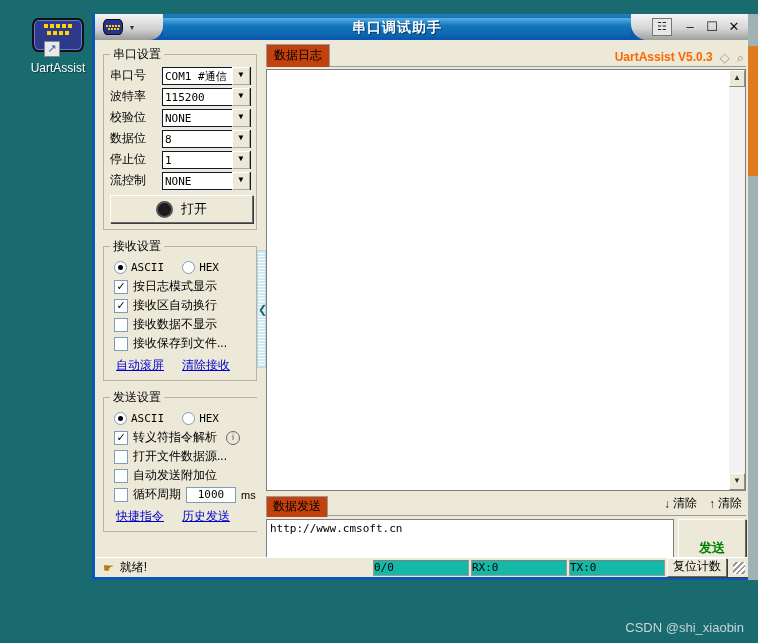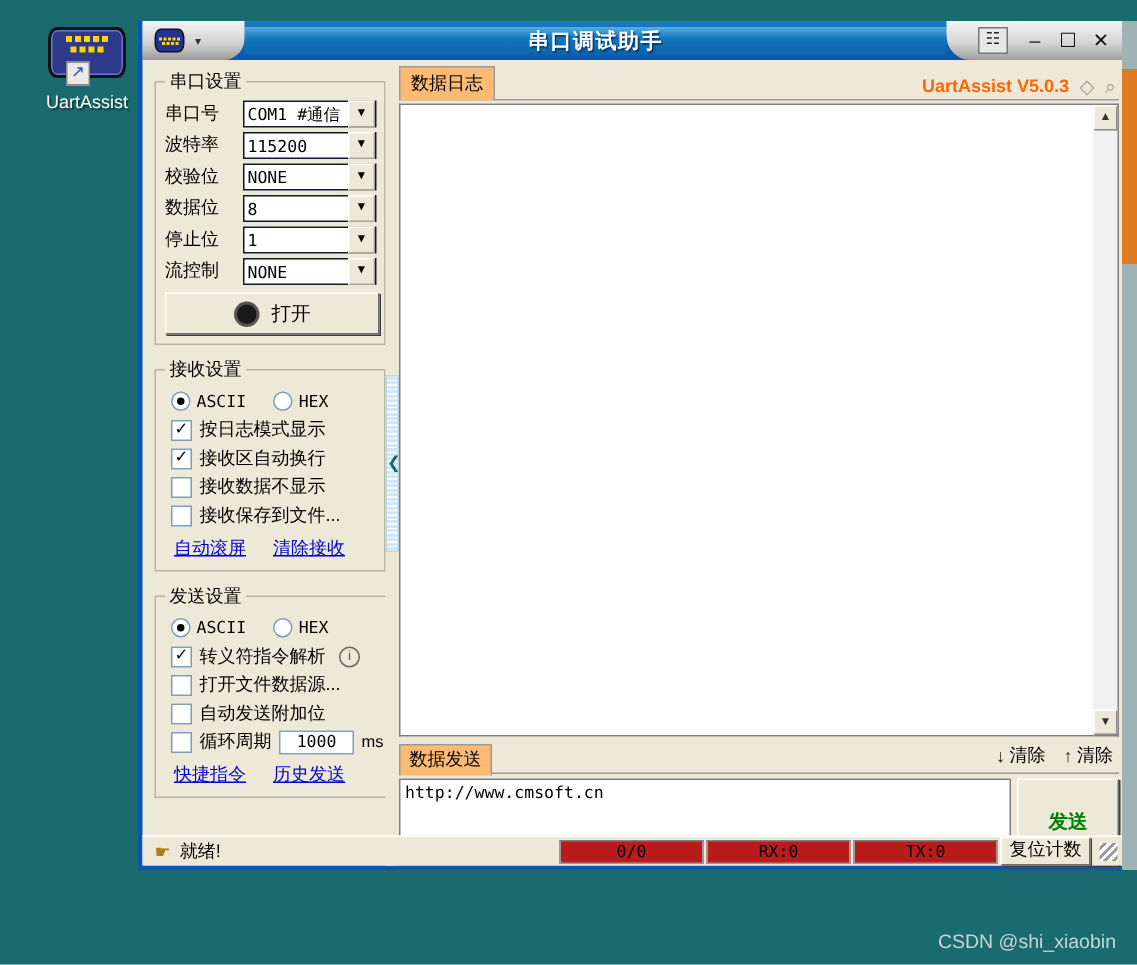--- a/index.html
+++ b/index.html
@@ -140,21 +140,21 @@
     border:1px solid #b8d7e6;position:relative;
   }
   .split-arrow{
     position:absolute;left:0;top:50%;transform:translateY(-50%);
     width:7px;text-align:center;font-size:11px;color:#1a6b70;line-height:10px;
   }
   
   #rightpane{flex:1;padding:4px 3px 0 0;box-sizing:border-box;display:flex;flex-direction:column;}
   .tabbar{display:flex;align-items:flex-end;border-bottom:1px solid #9a9a9a;height:22px;position:relative;}
   .tab{
-    border:1px solid #9a9a9a;border-bottom:none;background:#fdba74;
+    border:1px solid #9a9a9a;border-bottom:none;background:#c2410c;
     padding:2px 7px 3px 7px;font-size:12px;position:relative;top:1px;
   }
   .brand{
     position:absolute;right:2px;bottom:2px;display:flex;align-items:center;gap:7px;
   }
   .brand .bt{
     color:#ff6600;font-size:12px;font-weight:bold;
     font-family:"Liberation Sans", sans-serif;
   }
   .gicon{font-size:13px;color:#9a9a9a;line-height:13px;}
@@ -194,22 +194,22 @@
   #statusbar{
     position:absolute;left:0;bottom:0;width:100%;height:20px;
     background:#ece9d8;border-top:1px solid #fff;
     display:flex;align-items:center;box-sizing:border-box;padding:0 2px;
   }
   .st-icon{margin:0 6px 0 6px;font-size:12px;color:#b07c18;}
   .st-ready{font-size:12px;}
   .st-fields{margin-left:auto;display:flex;align-items:center;gap:0;}
   .stf{
     width:96px;height:16px;border:1px solid #9a9a9a;border-top-color:#808080;
-    background:#b91c1c;font-family:"DejaVu Sans Mono", monospace;font-size:11px;
-    text-align:center;line-height:14px;box-sizing:border-box;margin-right:2px;
+    background:#14b8a6;font-family:"DejaVu Sans Mono", monospace;font-size:11px;
+    text-align:left;line-height:14px;box-sizing:border-box;margin-right:2px;
   }
   .stbtn{
     height:17px;padding:0 5px;border:1px solid #fff;
     border-right-color:#6b6b6b;border-bottom-color:#6b6b6b;
     box-shadow:1px 1px 0 #3c3c3c;background:#ece9d8;font-size:12px;line-height:15px;
   }
   .grip{width:12px;height:12px;margin-left:6px;margin-right:2px;
     background:repeating-linear-gradient(135deg,#fff 0 2px,#9a9a9a 2px 4px);}
   
   #outer-scroll{

